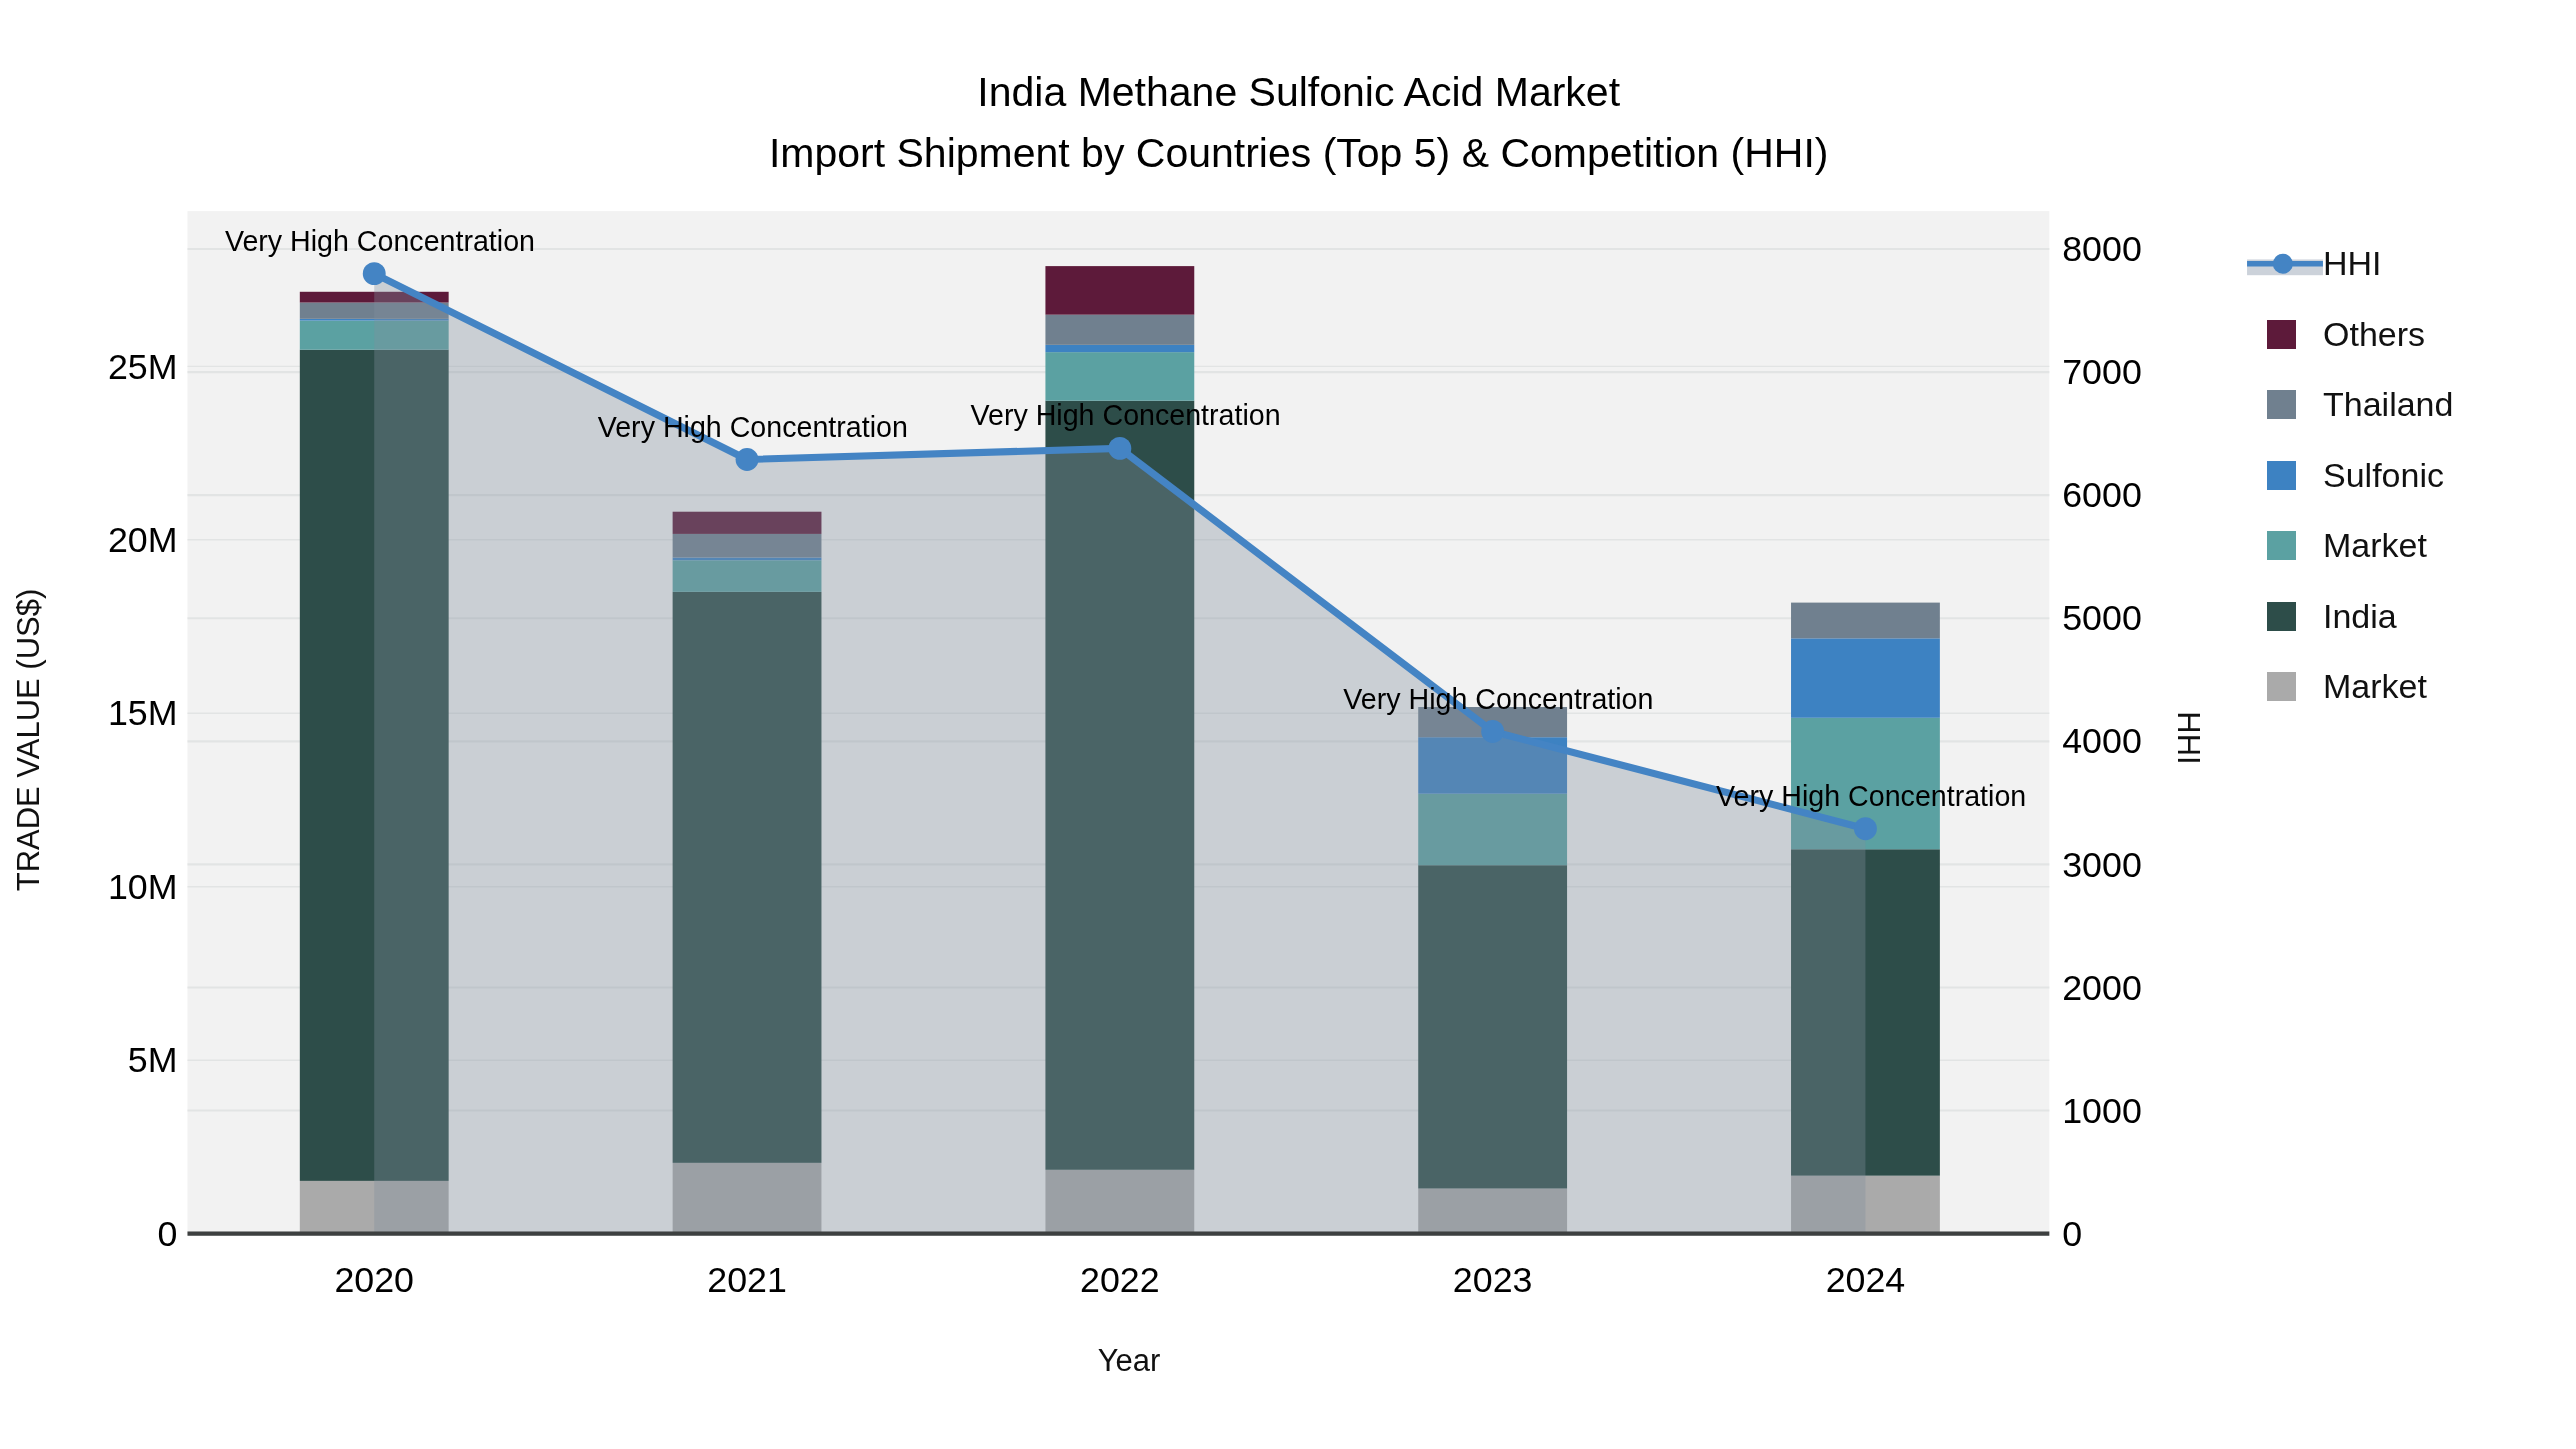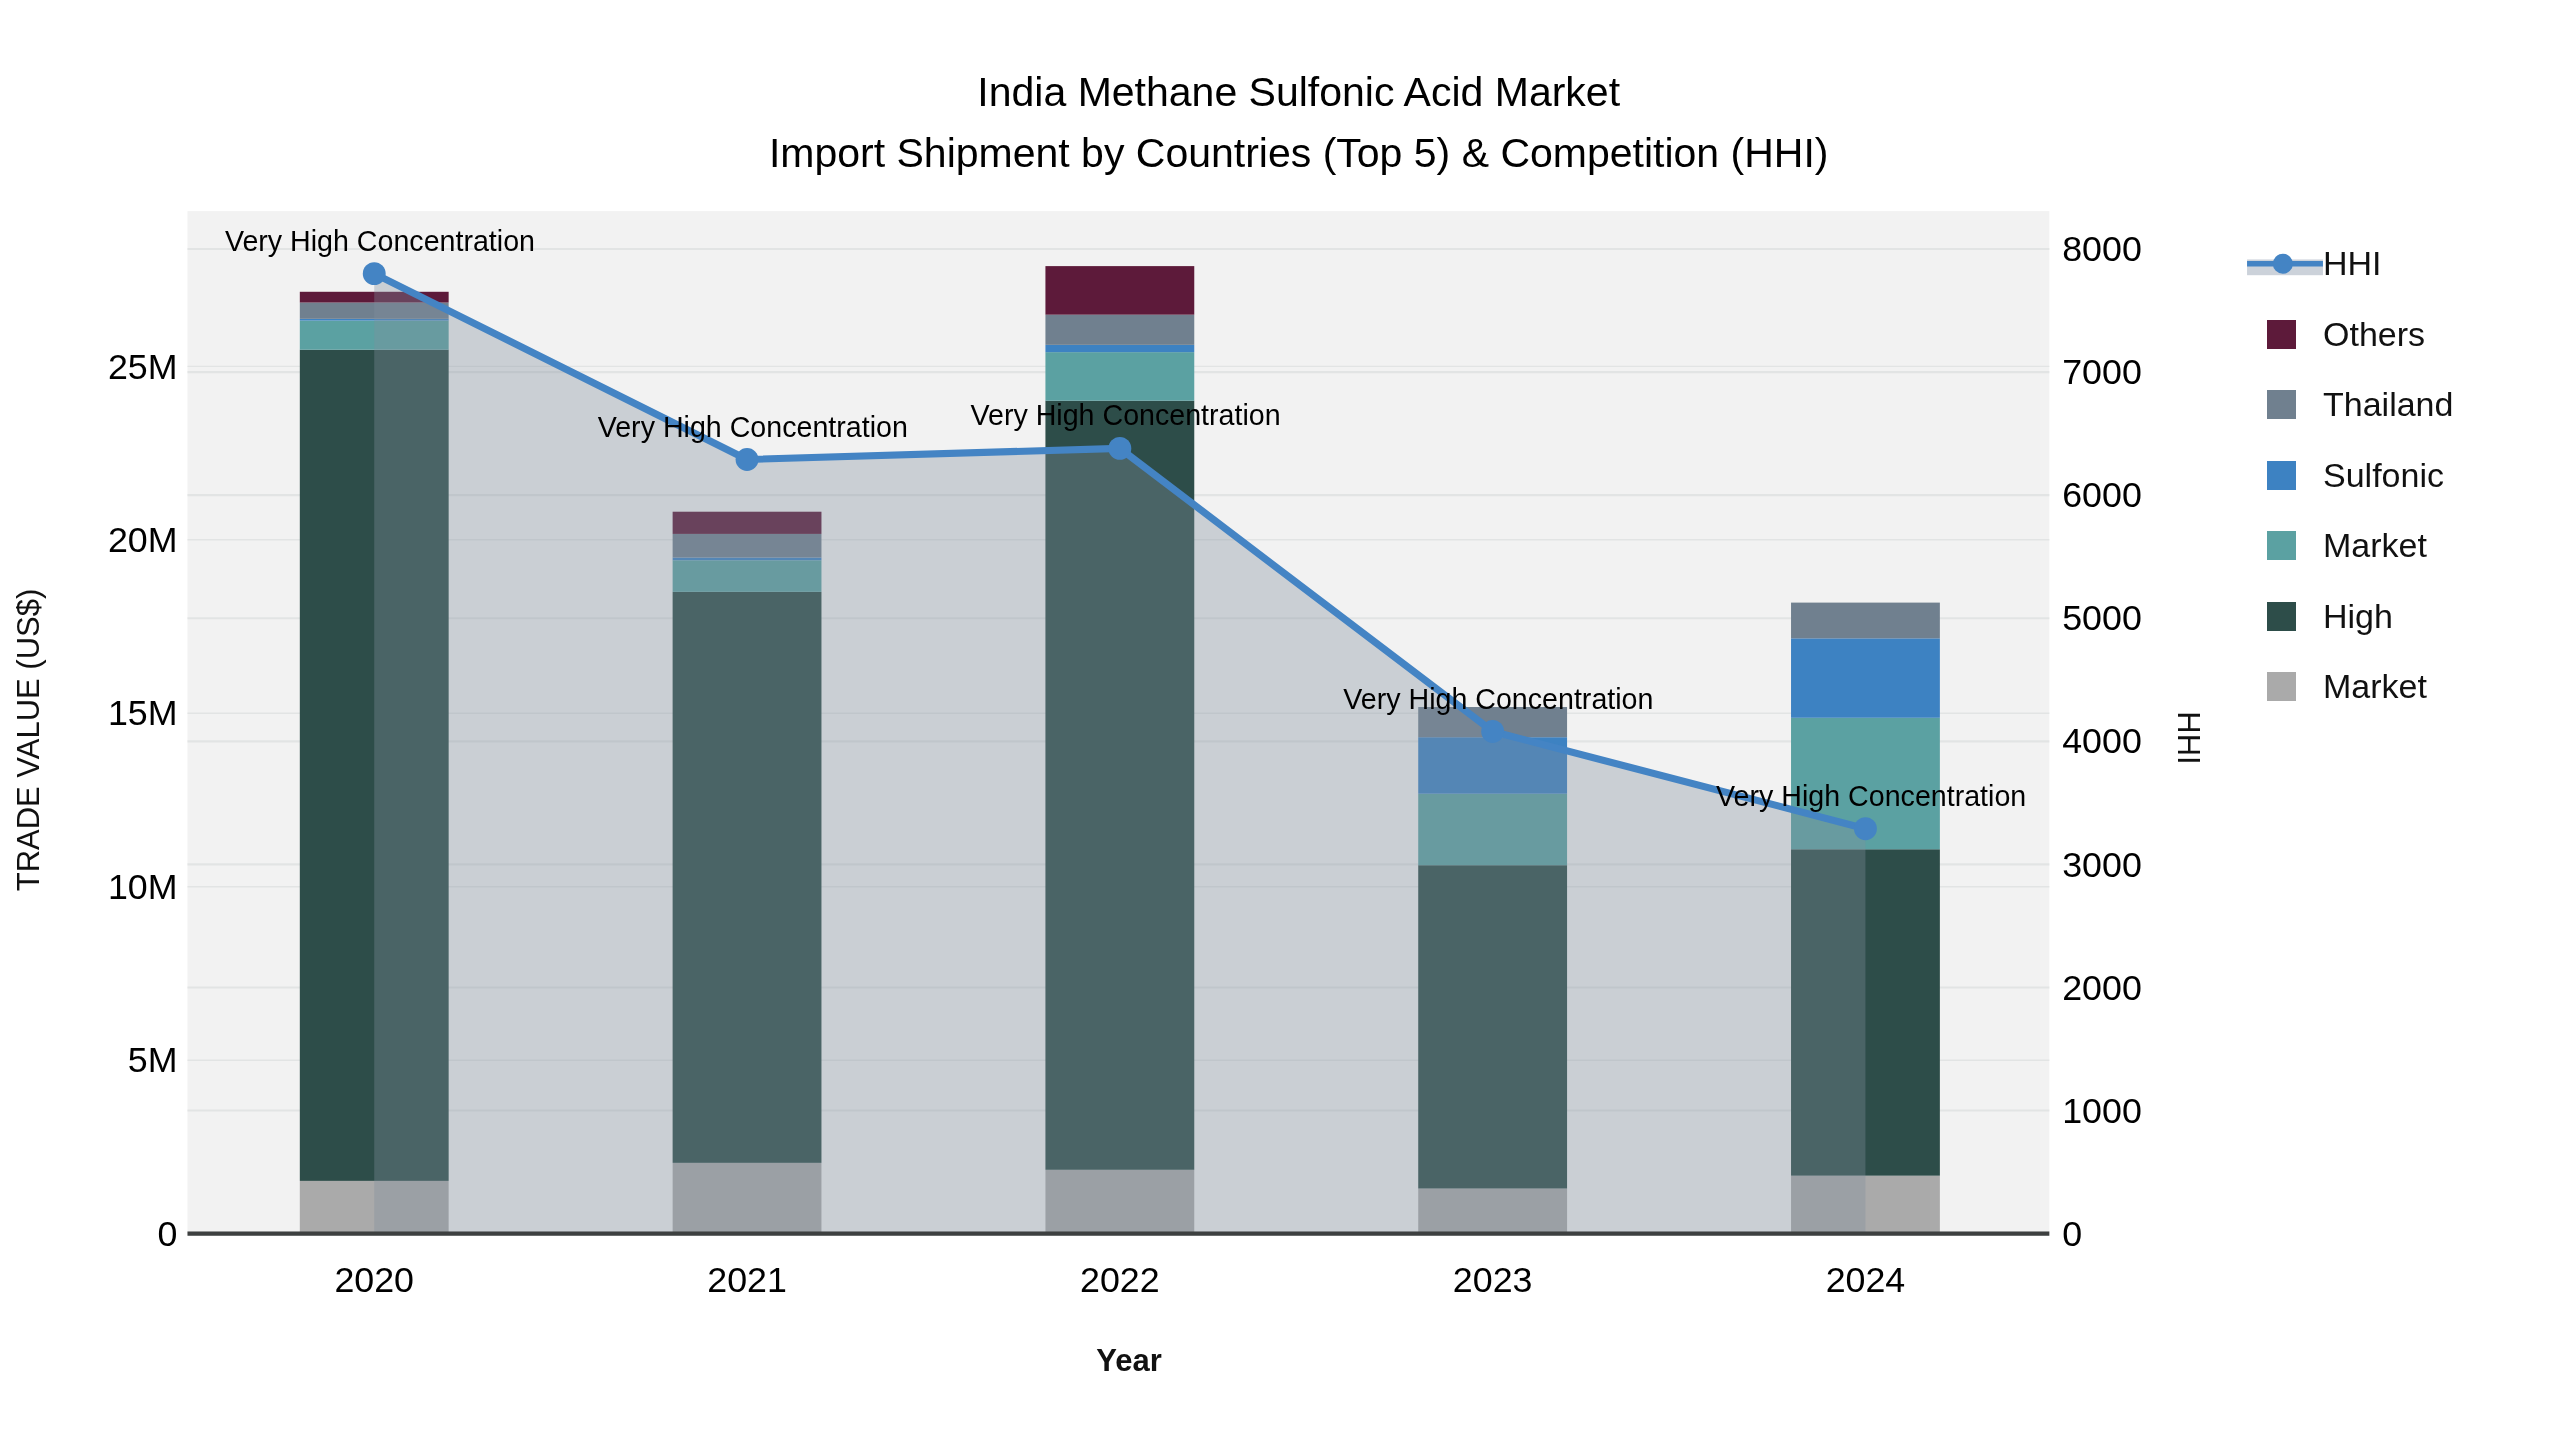--- a/index.html
+++ b/index.html
@@ -4,21 +4,21 @@
 <style>
   html,body{margin:0;padding:0;background:#ffffff;}
   body{width:2576px;height:1449px;position:relative;font-family:"Liberation Sans",sans-serif;color:#000;}
   .abs{position:absolute;}
   .title-line{left:10.7px;width:2576px;text-align:center;font-size:41px;color:#000;white-space:nowrap;}
   #title-line1{top:69px;}
   #title-line2{top:130px;}
   .axis-title{white-space:nowrap;font-size:31px;color:#111;transform-origin:center center;}
   #left-axis-title{top:740px;left:29px;transform:translate(-50%,-50%) rotate(-90deg);}
   #right-axis-title{top:738px;left:2188px;transform:translate(-50%,-50%) rotate(90deg);}
-  #x-axis-title{top:1361px;left:1129px;transform:translate(-50%,-50%);font-weight:bold;}
+  #x-axis-title{top:1361px;left:1129px;transform:translate(-50%,-50%);}
   #legend{top:248px;left:2247px;display:flex;flex-direction:column;}
   .legend-item{display:flex;align-items:center;height:31.5px;margin-bottom:39px;cursor:pointer;}
   .legend-swatch{width:29px;height:29px;margin-left:20px;margin-right:27px;flex:0 0 auto;}
   .legend-swatch-line{width:76px;height:31.5px;margin:0;margin-right:0px;flex:0 0 auto;}
   .legend-label{font-size:34px;color:#111;white-space:nowrap;}
   svg text{font-family:"Liberation Sans",sans-serif;}
 </style>
 </head>
 <body>
 
@@ -127,20 +127,20 @@
     <div class="legend-item">
       <span class="legend-swatch" style="background: rgb(61, 130, 194);"></span>
       <span class="legend-label">Sulfonic</span>
     </div>
     <div class="legend-item">
       <span class="legend-swatch" style="background: rgb(91, 161, 162);"></span>
       <span class="legend-label">Market</span>
     </div>
     <div class="legend-item">
       <span class="legend-swatch" style="background: rgb(45, 77, 73);"></span>
-      <span class="legend-label">High</span>
+      <span class="legend-label">India</span>
     </div>
     <div class="legend-item">
       <span class="legend-swatch" style="background: rgb(170, 170, 170);"></span>
       <span class="legend-label">Market</span>
     </div>
   </div>
 
 
 </body></html>

